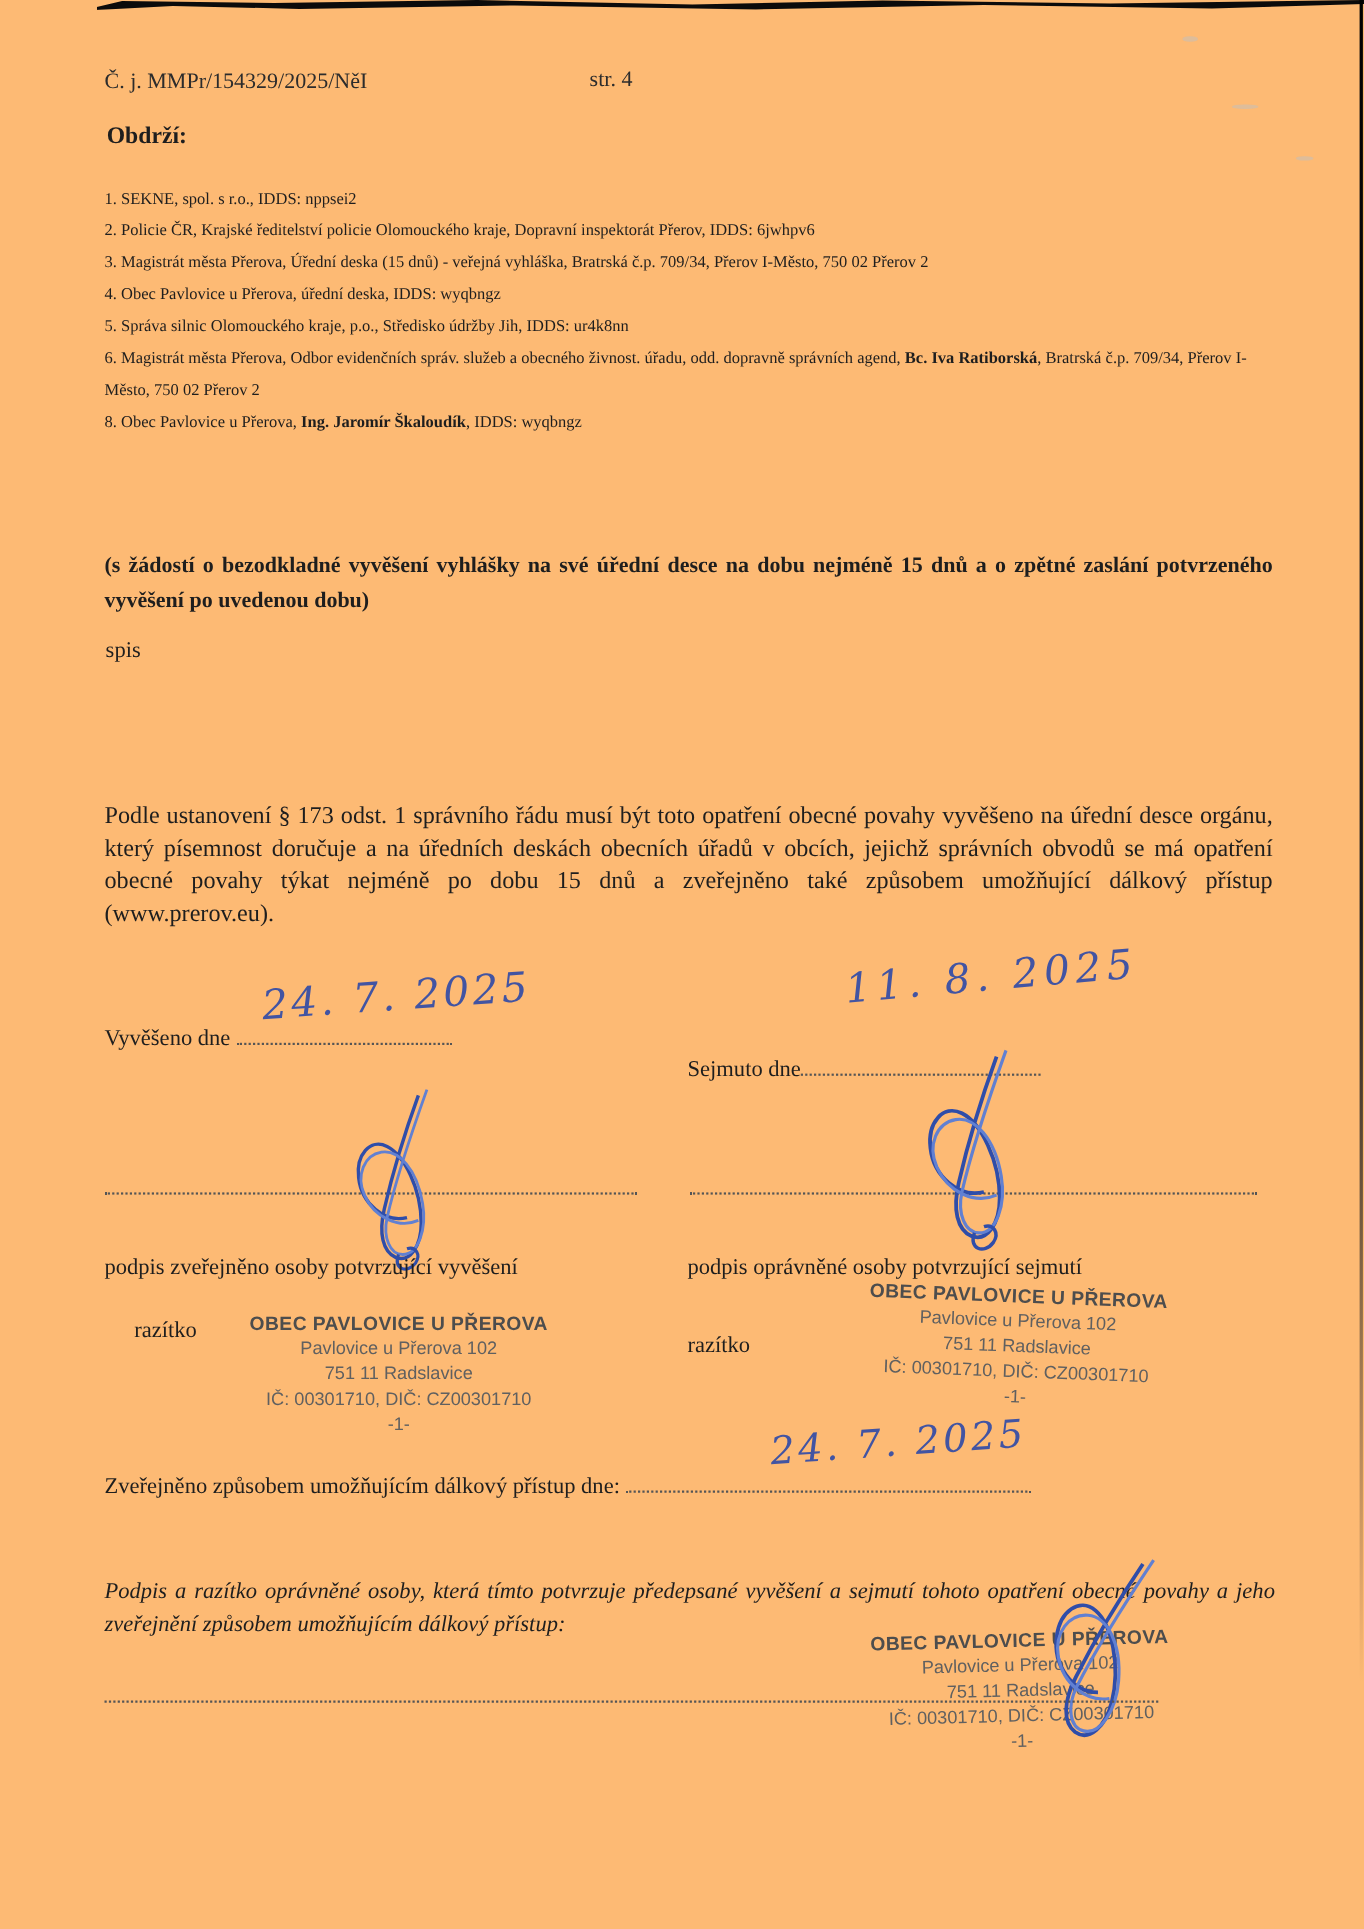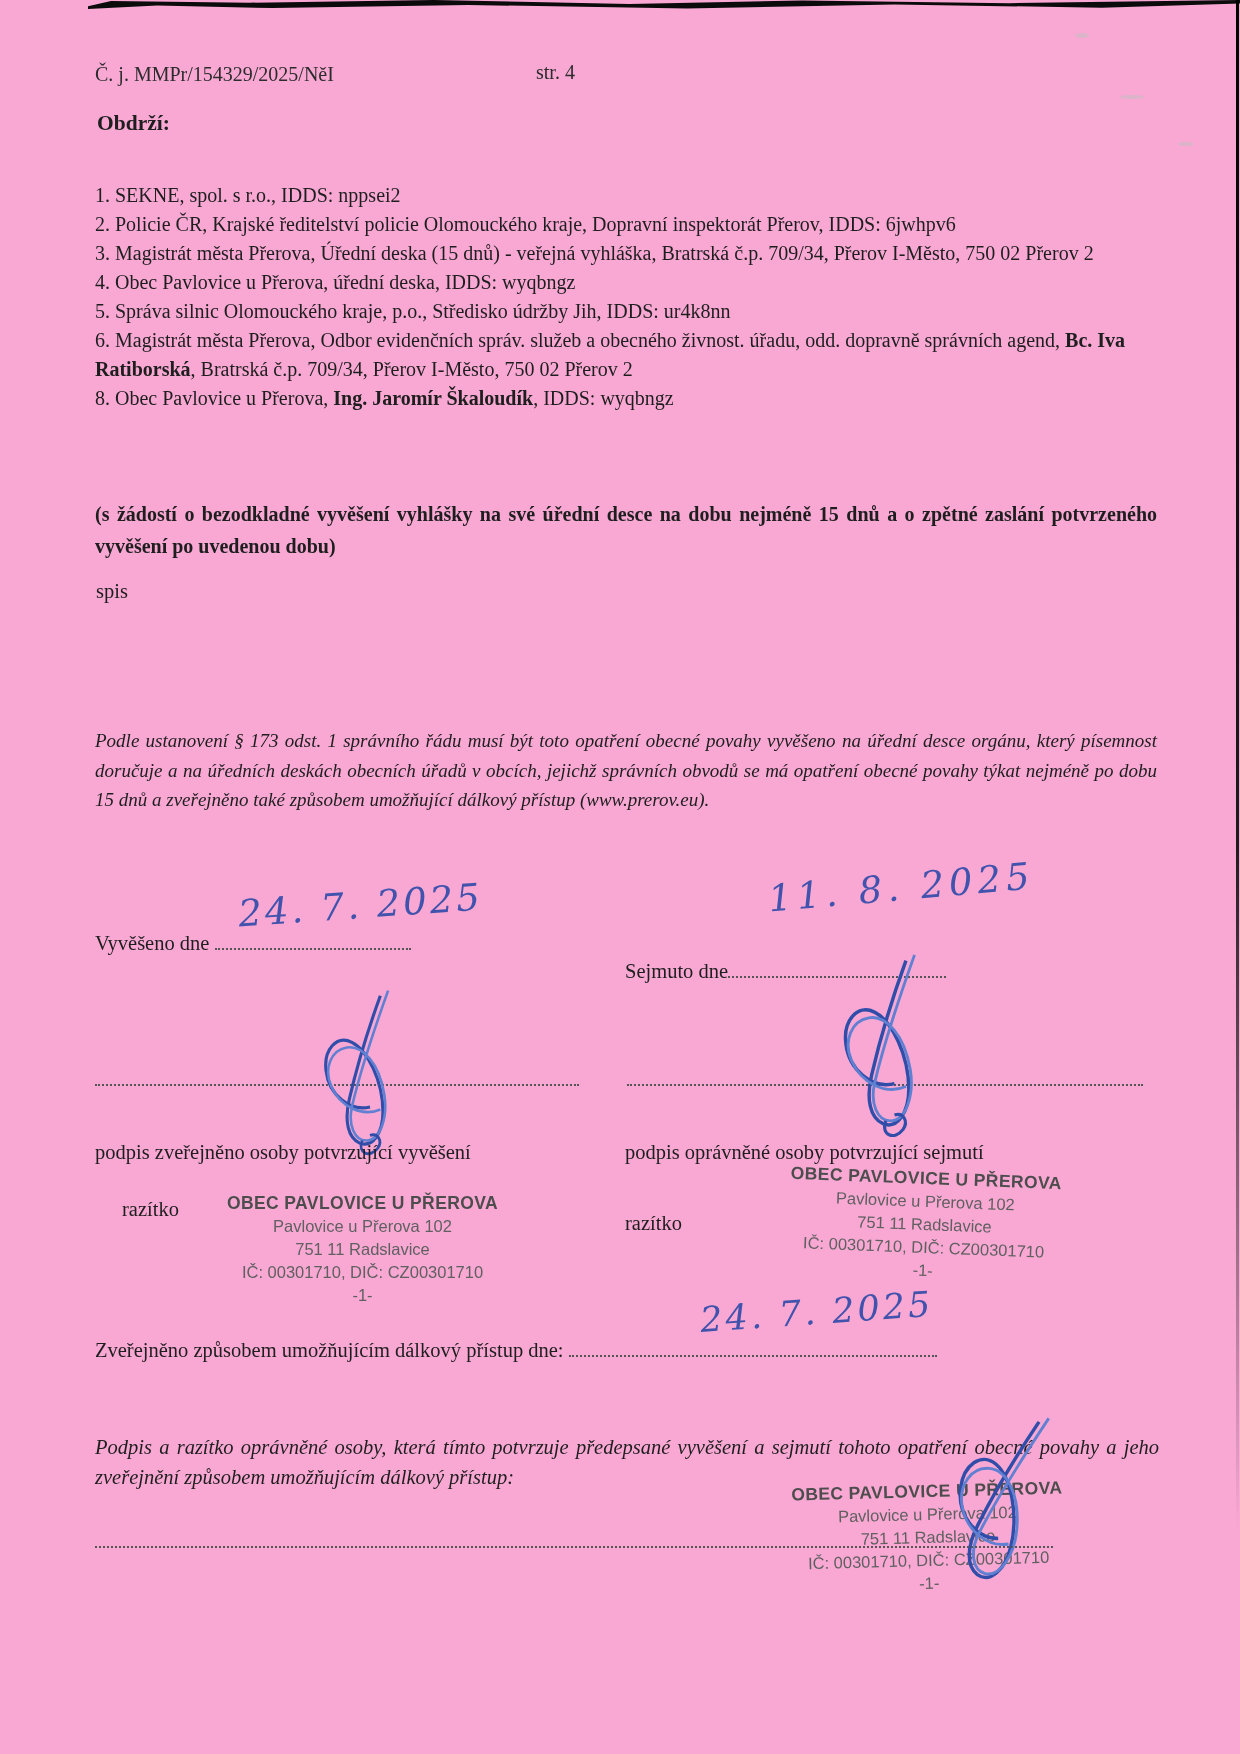--- a/index.html
+++ b/index.html
@@ -1,43 +1,43 @@
 <!DOCTYPE html>
 <html><head>
 <meta charset="utf-8">
 <style>
   html,body { margin:0; padding:0; background:#e8e8e8; }
   .page {
     position:relative; width:1240px; height:1754px; margin:0 auto;
-    background:#f9a8d4; overflow:hidden;
+    background:#fdba74; overflow:hidden;
     font-family:"Liberation Serif", serif; color:#1e1e1e;
   }
   .abs { position:absolute; }
 
   
   .scan-top-bar { left:88px; top:0; width:1152px; height:9px; background:#0b0b0b;
     clip-path: polygon(0 70%, 2% 10%, 14% 30%, 30% 0, 47% 45%, 62% 5%, 80% 35%, 100% 0, 100% 40%, 88% 85%, 70% 50%, 52% 95%, 33% 55%, 16% 90%, 6% 60%, 0 100%); }
   .scan-right-line { right:1px; top:0; width:3px; height:1530px;
     background:linear-gradient(#000 0%, #1c1c1c 55%, rgba(40,40,40,0) 100%); }
   .artifact { background:#bfbfbf; opacity:.5; border-radius:45%; }
 
   .ref-line  { left:95px;  top:63px;  font-size:20px; color:#2c2c2c; }
   .page-num  { left:536px; top:61px;  font-size:20px; color:#2c2c2c; }
   .heading   { left:97px;  top:111px; font-size:21.5px; font-weight:bold; }
 
-  .recipients { left:95px; top:181px; width:1060px; font-size:20px; line-height:29px; }
+  .recipients { left:95px; top:167px; width:1060px; font-size:15px; line-height:29px; }
   .recipients p { margin:0; }
   .recipients .b { font-weight:bold; }
 
   .bold-note { left:95px; top:499px; width:1062px; font-size:20px; font-weight:bold;
                line-height:31.5px; text-align:justify; }
   .spis      { left:96px; top:580px; font-size:20.5px; }
 
-  .para-173  { left:95px; top:726px; width:1062px; font-size:19px; line-height:29.5px;
-               text-align:justify;font-style:italic; }
+  .para-173  { left:95px; top:726px; width:1062px; font-size:22px; line-height:29.5px;
+               text-align:justify; }
 
   .date-row  { font-size:20.5px; white-space:nowrap; }
   .dots      { display:inline-block; border-bottom:2.6px dotted #555; height:17px;
                vertical-align:baseline; }
   .dotline   { border-top:2.6px dotted #555; height:0; }
 
   .hand { font-family:"DejaVu Serif", serif; font-style:italic; color:#2e4aa8;
           letter-spacing:3px; white-space:nowrap; opacity:.9; }
 
   .sig-label { font-size:20.5px; }

